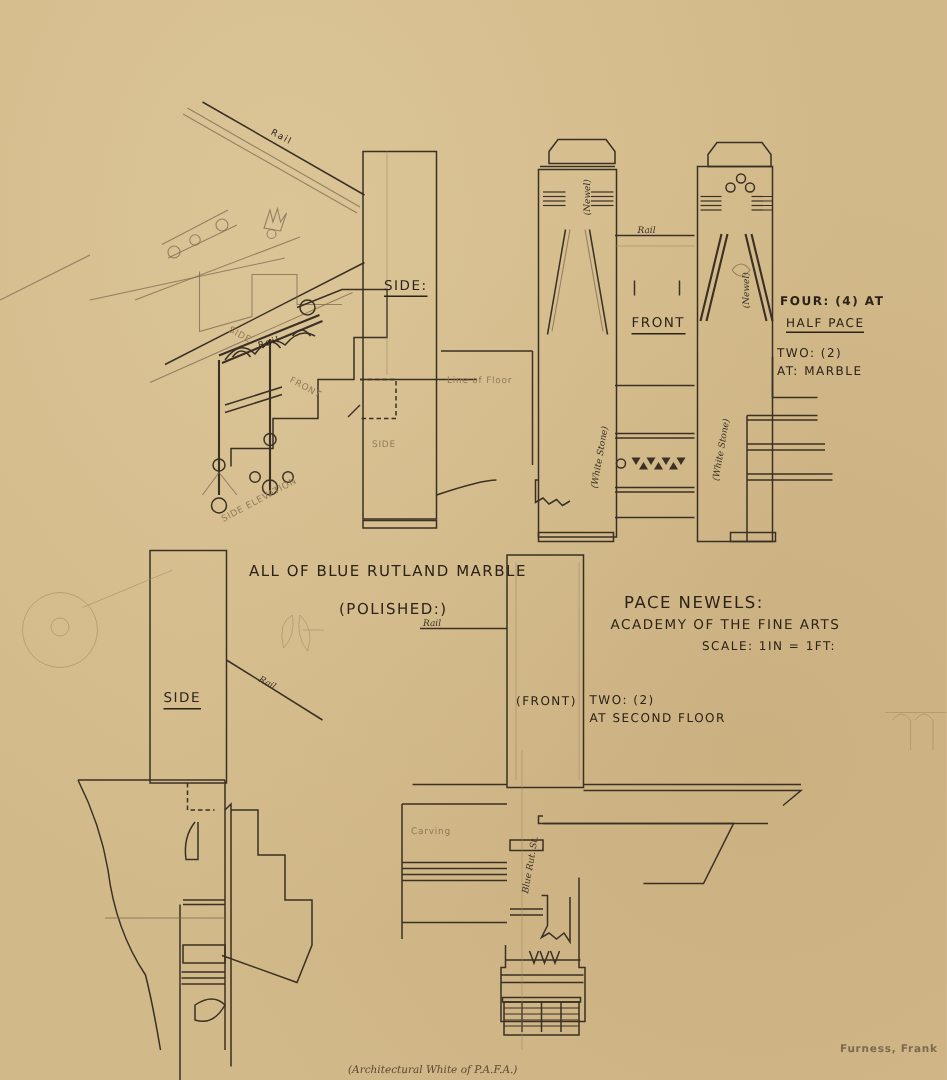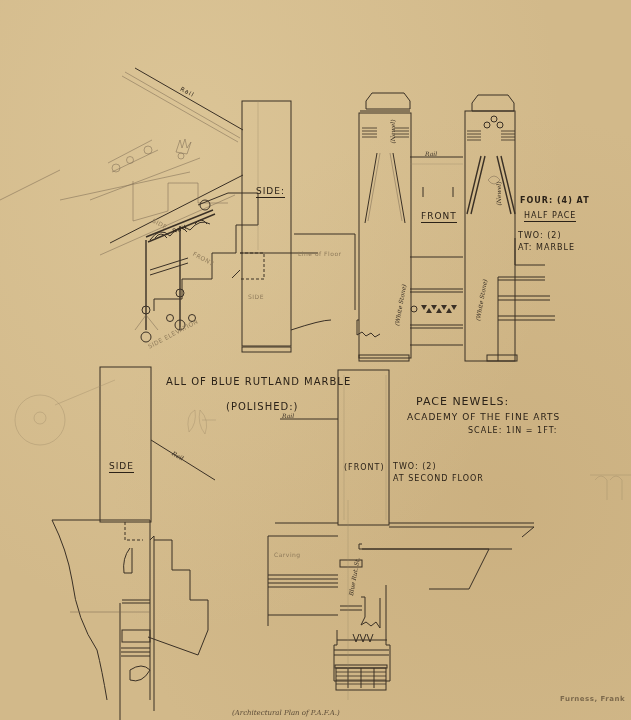--- a/index.html
+++ b/index.html
@@ -250,17 +250,17 @@
 <div class="lbl hand" style="left:407px;top:412px;font-size:9px;">ACADEMY OF THE FINE ARTS</div>
 <div class="lbl hand" style="left:468px;top:426px;font-size:8px;">SCALE: 1IN = 1FT:</div>
 
 <div class="lbl hand ul" style="left:109px;top:461px;">SIDE</div>
 <div class="lbl hand" style="left:344px;top:463px;font-size:8px;text-align:center;">(FRONT)</div>
 <div class="lbl hand" style="left:393px;top:462px;font-size:8px;">TWO: (2)</div>
 <div class="lbl hand" style="left:393px;top:474px;font-size:8px;">AT SECOND FLOOR</div>
 <div class="faintlbl" style="left:274px;top:551px;">Carving</div>
 <div class="tiny rot" style="left:347px;top:595px;transform:rotate(-80deg);">Blue Rut. St.</div>
 
-<div class="tiny" style="left:232px;top:709px;font-size:7px;color:#5a4a36;">(Architectural Plan of P.A.F.A.)</div>
+<div class="tiny" style="left:232px;top:709px;font-size:7px;color:#5a4a36;">(Architectural White of P.A.F.A.)</div>
 <div class="faintlbl" style="left:560px;top:695px;font-size:7px;color:#7d6a4d;font-weight:bold;">Furness, Frank</div>
 <div class="faintlbl" style="left:557px;top:705px;font-size:7px;color:#7d6a4d;margin-top:24px;">A9766.05</div>
 
 </div>
 
 </body></html>

